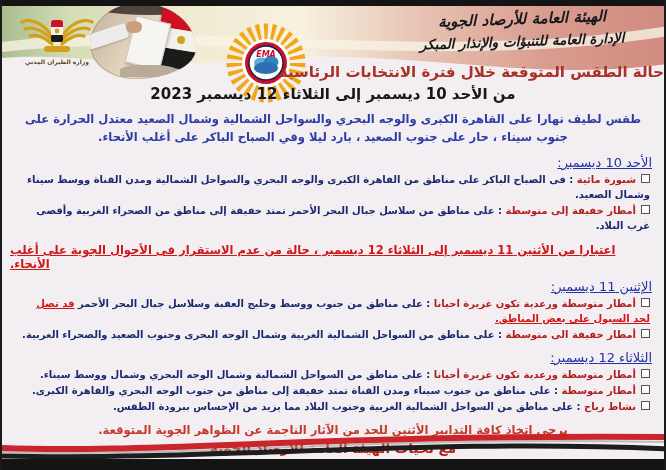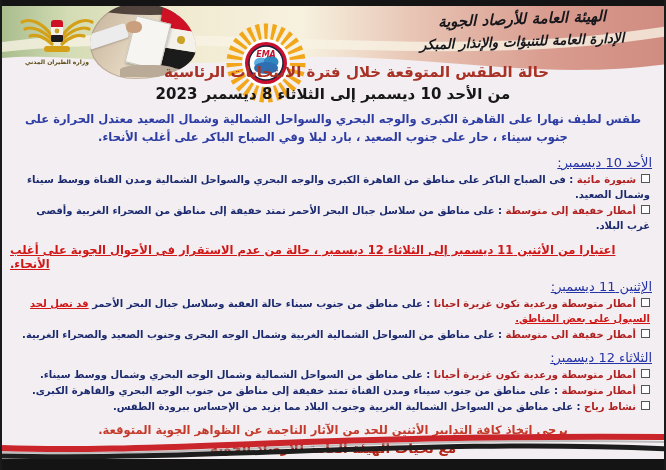--- a/index.html
+++ b/index.html
@@ -38,21 +38,21 @@
   
   .ema{position:absolute;left:222px;top:21px;z-index:3;font-style:italic;}
 
   
   .authority{position:absolute;right:12px;top:10px;width:260px;z-index:3;direction:rtl;text-align:center;color:#17171c;font-weight:bold;font-style:italic;}
   .authority .l1{font-size:15px;transform:rotate(-2deg);}
   .authority .l2{font-size:13.5px;margin-top:5px;transform:rotate(-2deg);}
 
   
   .content{position:relative;z-index:4;padding-top:63px;direction:rtl;}
-  .title{text-align:center;color:#a93226;font-weight:bold;font-size:15px;line-height:1.25;padding-left:47px;}
+  .title{color:#a93226;font-weight:bold;font-size:15px;line-height:1.25;padding-left:47px;}
   .dateline{text-align:center;color:#171717;font-weight:bold;font-size:15px;line-height:1.3;margin-top:3px;}
   .intro{text-align:center;color:#2d3da3;font-weight:bold;font-size:11.5px;line-height:1.55;margin:7px 16px 0;}
   .day{color:#2433a6;font-weight:normal;font-size:13px;margin:8px 12px 2px;}
   .day span{text-decoration:underline;}
   .bullet{color:#1b2a6e;font-weight:bold;font-size:10px;line-height:1.5;margin:0 14px 1px;text-align:right;}
   .box{display:inline-block;width:7px;height:7px;border:1.3px solid #555;background:#fdfdfd;margin-left:5px;}
   .lbl{color:#b01f1f;}
   .warn{color:#d01616;text-decoration:underline;}
   .alert{text-align:left;color:#d01616;font-weight:bold;font-size:11.5px;margin:10px 8px 2px;}
   .alert span{text-decoration:underline;}
@@ -131,36 +131,36 @@
     </svg>
   </div>
 
   <div class="authority">
     <div class="l1">الهيئة العامة للأرصاد الجوية</div>
     <div class="l2">الإدارة العامة للتنبؤات والإنذار المبكر</div>
   </div>
 
   <div class="content">
     <div class="title">حالة الطقس المتوقعة خلال فترة الانتخابات الرئاسية</div>
-    <div class="dateline">من الأحد 10 ديسمبر إلى الثلاثاء 8 ديسمبر 2023</div>
+    <div class="dateline">من الأحد 10 ديسمبر إلى الثلاثاء 12 ديسمبر 2023</div>
     <div class="intro">طقس لطيف نهارا على القاهرة الكبرى والوجه البحري والسواحل الشمالية وشمال الصعيد معتدل الحرارة على جنوب سيناء ، حار على جنوب الصعيد ، بارد ليلا وفي الصباح الباكر على أغلب الأنحاء.</div>
 
     <div class="day"><span>الأحد 10 ديسمبر:</span></div>
     <div class="bullet">
       <span class="box"></span><span class="lbl">شبورة مائية</span><span> : فى الصباح الباكر على مناطق من القاهرة الكبرى والوجه البحري والسواحل الشمالية ومدن القناة ووسط سيناء وشمال الصعيد.</span>
     </div>
     <div class="bullet">
       <span class="box"></span><span class="lbl">أمطار خفيفة إلى متوسطة</span><span> : على مناطق من سلاسل جبال البحر الأحمر تمتد خفيفة إلى مناطق من الصحراء الغربية وأقصى غرب البلاد.</span>
     </div>
 
     <div class="alert"><span>اعتبارا من الأثنين 11 ديسمبر إلى الثلاثاء 12 ديسمبر ، حالة من عدم الاستقرار فى الأحوال الجوية على أغلب الأنحاء.</span></div>
 
     <div class="day"><span>الإثنين 11 ديسمبر:</span></div>
     <div class="bullet">
-      <span class="box"></span><span class="lbl">أمطار متوسطة ورعدية تكون غزيرة احيانا</span><span> : على مناطق من جنوب سيناء حالة العقبة وسلاسل جبال البحر الأحمر </span><span class="warn">قد تصل لحد السيول على بعض المناطق.</span>
+      <span class="box"></span><span class="lbl">أمطار متوسطة ورعدية تكون غزيرة احيانا</span><span> : على مناطق من جنوب ووسط وخليج العقبة وسلاسل جبال البحر الأحمر </span><span class="warn">قد تصل لحد السيول على بعض المناطق.</span>
     </div>
     <div class="bullet">
       <span class="box"></span><span class="lbl">أمطار خفيفة الى متوسطة</span><span> : على مناطق من السواحل الشمالية الغربية وشمال الوجه البحرى وجنوب الصعيد والصحراء الغربية.</span>
     </div>
 
     <div class="day"><span>الثلاثاء 12 ديسمبر:</span></div>
     <div class="bullet">
       <span class="box"></span><span class="lbl">أمطار متوسطة ورعدية تكون غزيرة أحيانا</span><span> : على مناطق من السواحل الشمالية وشمال الوجه البحري وشمال ووسط سيناء.</span>
     </div>
     <div class="bullet">

